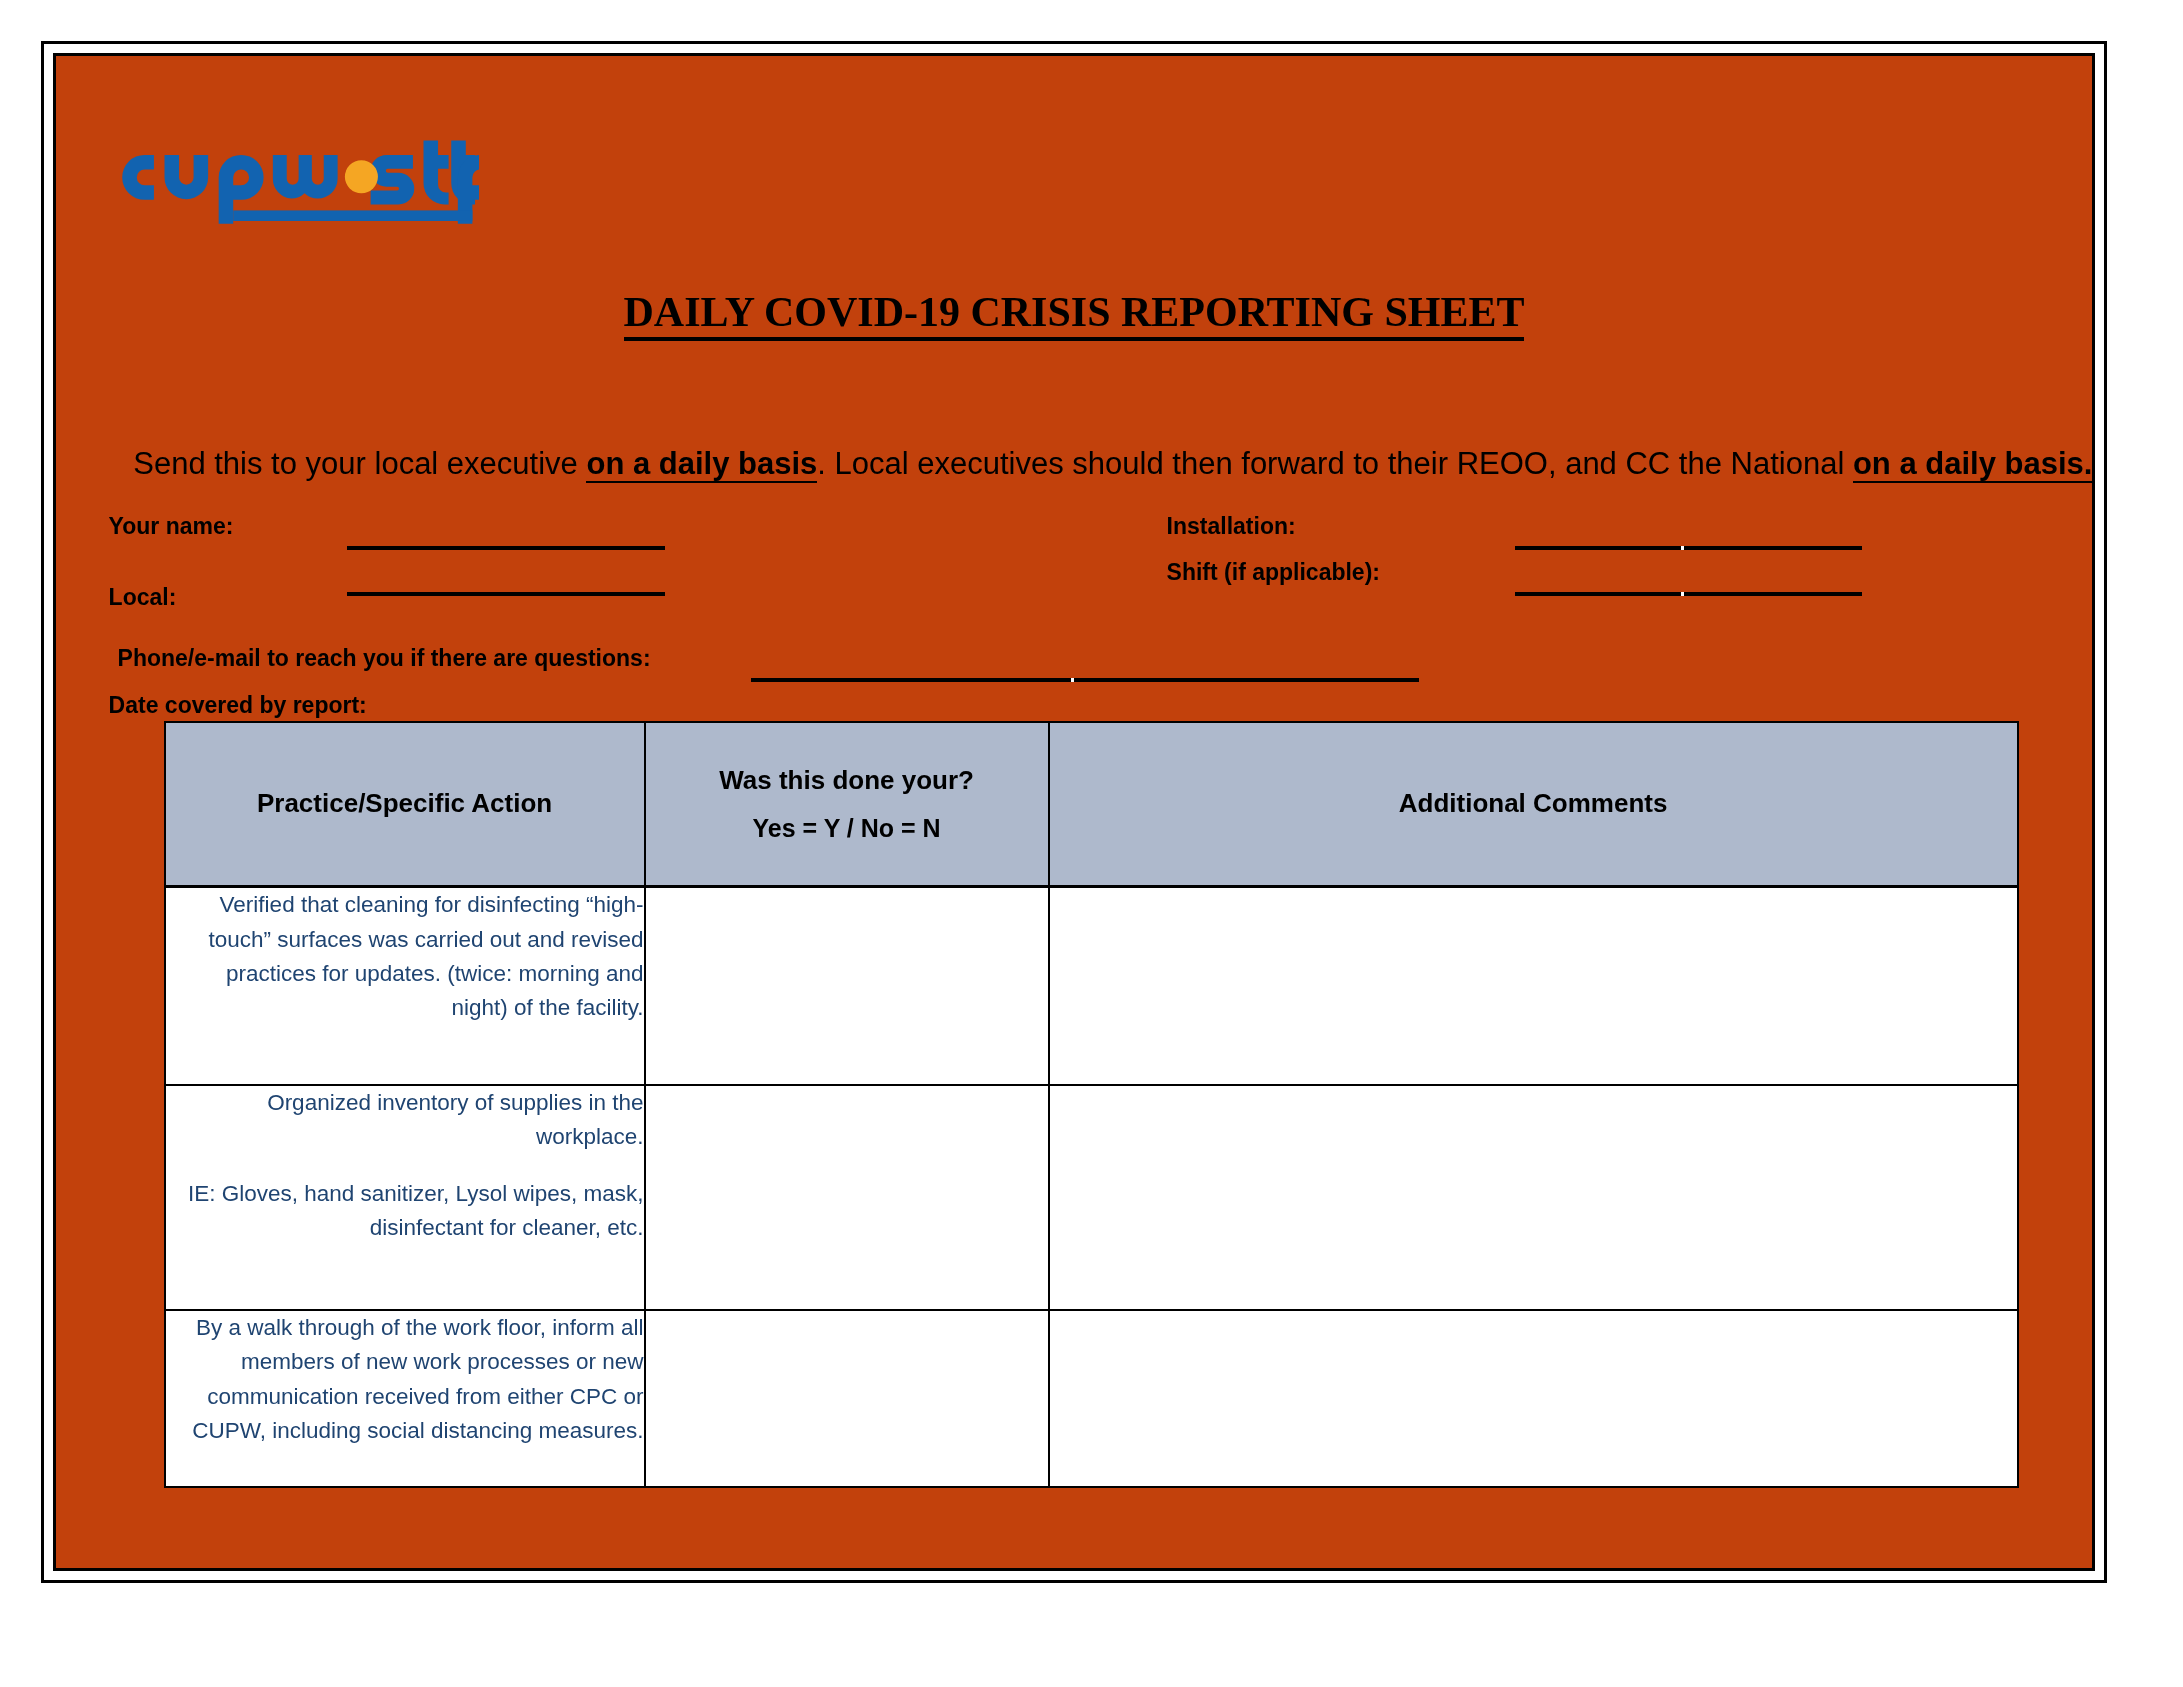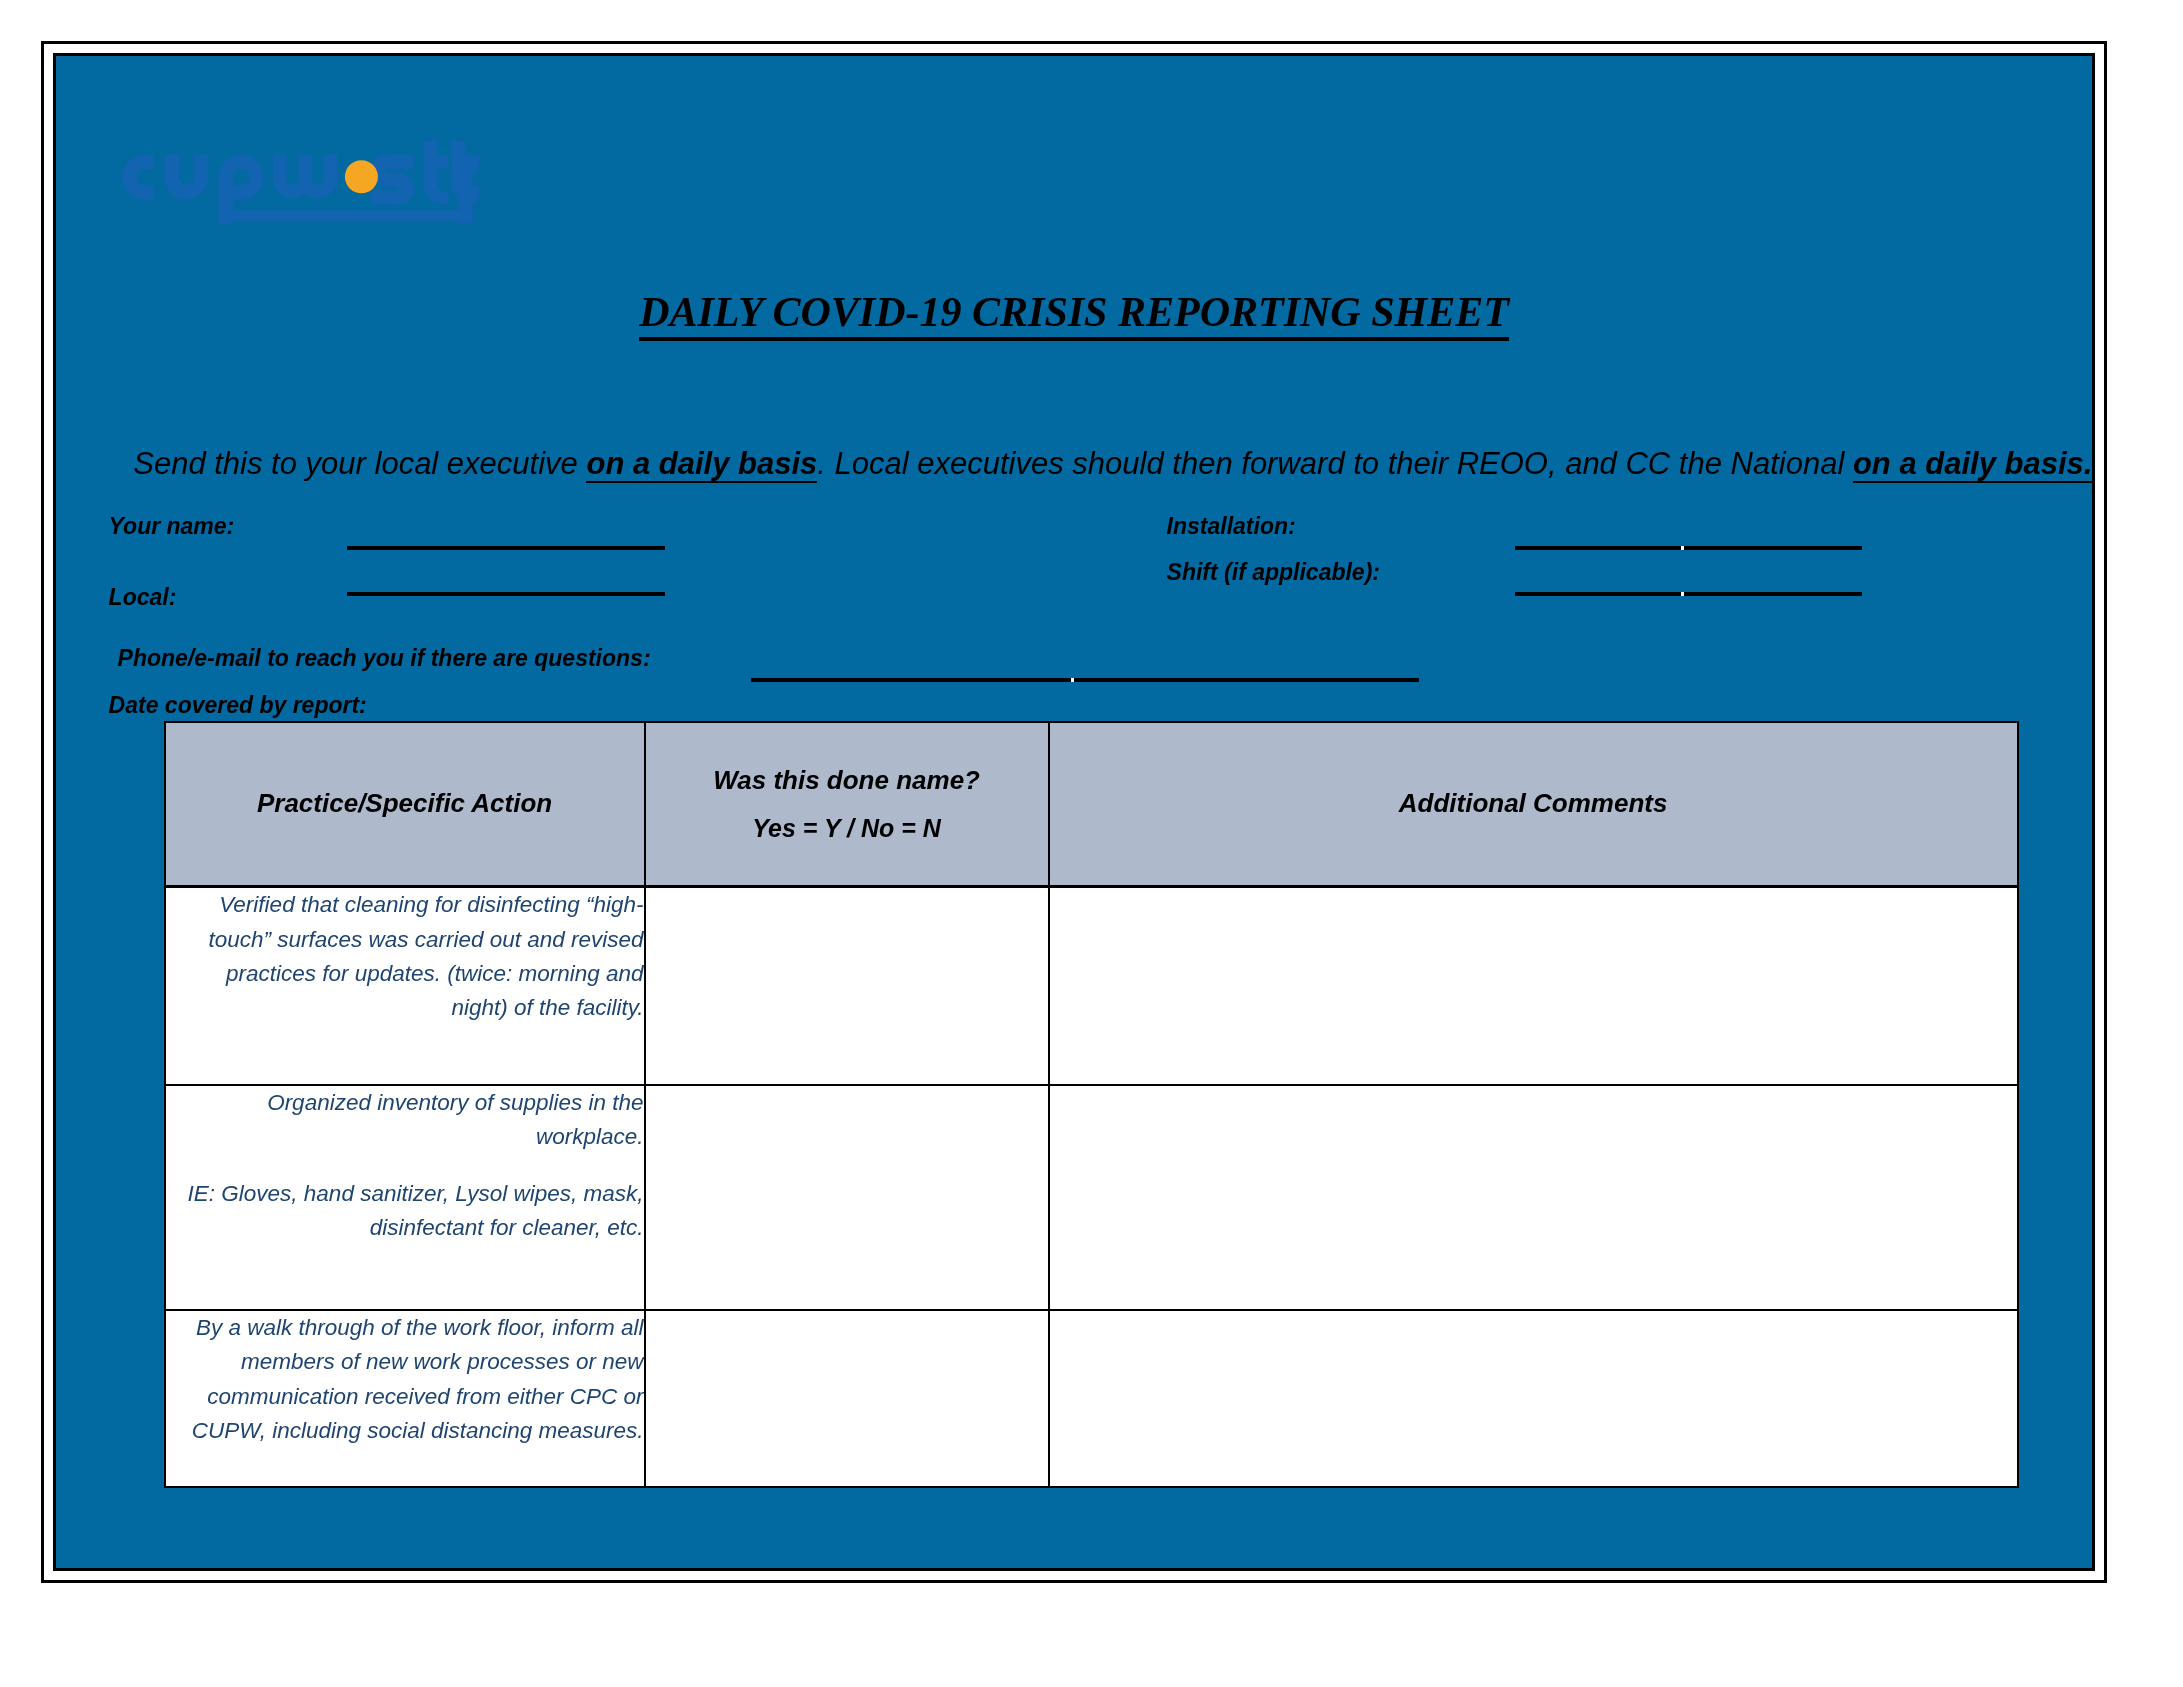--- a/index.html
+++ b/index.html
@@ -25,22 +25,21 @@
     box-sizing: border-box;
   }
   .page-inner {
     position: absolute;
     left: 8.6px;
     top: 8.6px;
     right: 8.6px;
     bottom: 8.6px;
     border: 3.3px solid #000000;
     box-sizing: border-box;
-    background: #0369a1;
-    font-style: italic;
+    background: #c2410c;
   }
   .content {
     position: absolute;
     left: 0; top: 0; right: 0; bottom: 0;
     padding: 0;
   }
 
   
   .logo {
     position: absolute;
@@ -222,21 +221,21 @@
       <table class="tbl">
         <colgroup>
           <col style="width:480px">
           <col style="width:404px">
           <col style="width:969px">
         </colgroup>
         <thead>
           <tr>
             <th>Practice/Specific Action</th>
             <th>
-              <span>Was this done name?</span>
+              <span>Was this done your?</span>
               <span class="th-sub">Yes = Y / No = N</span>
             </th>
             <th>Additional Comments</th>
           </tr>
         </thead>
         <tbody>
           <tr class="row-1">
             <td class="cell-action">
               <p>Verified that cleaning for disinfecting “high-touch” surfaces was carried out and revised practices for updates. (twice: morning and night) of the facility.</p>
             </td>

